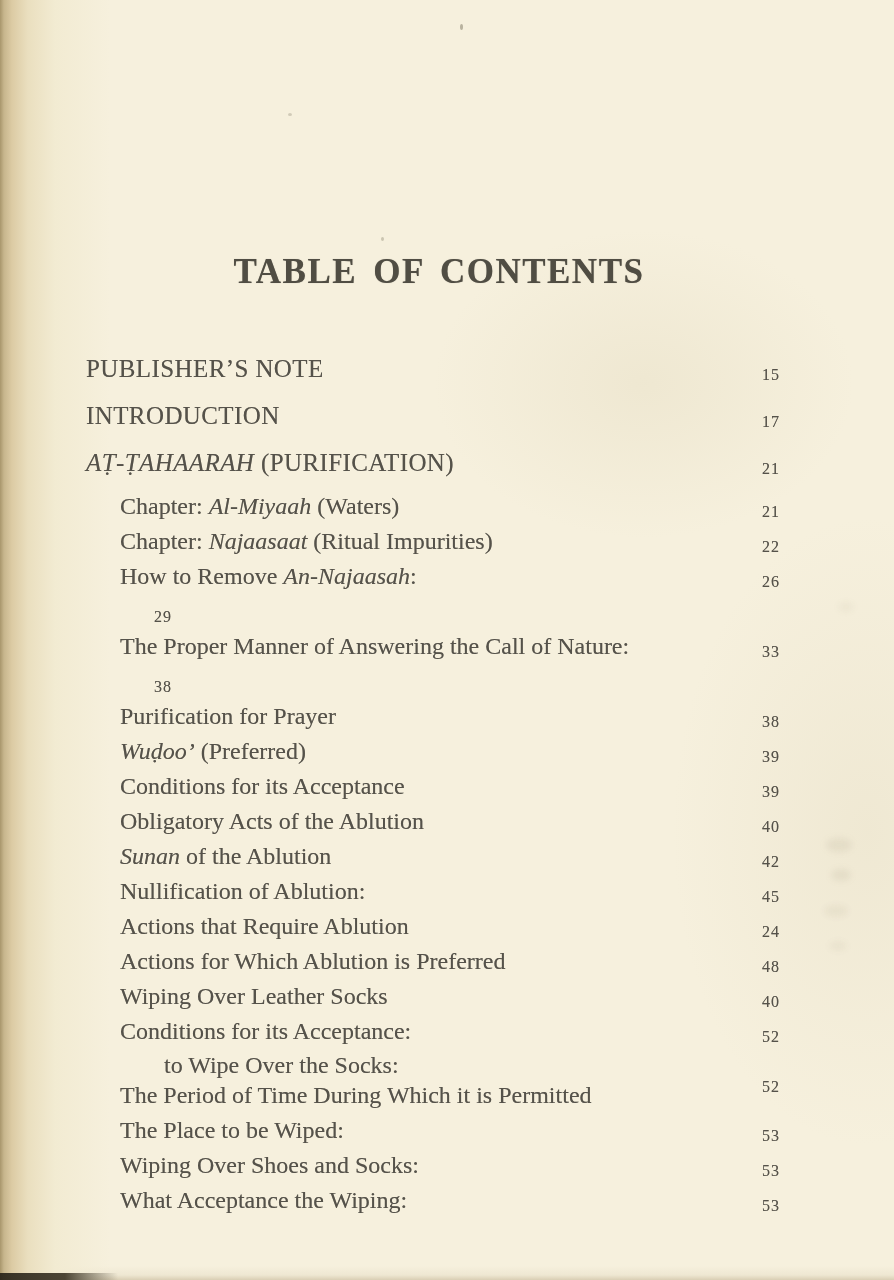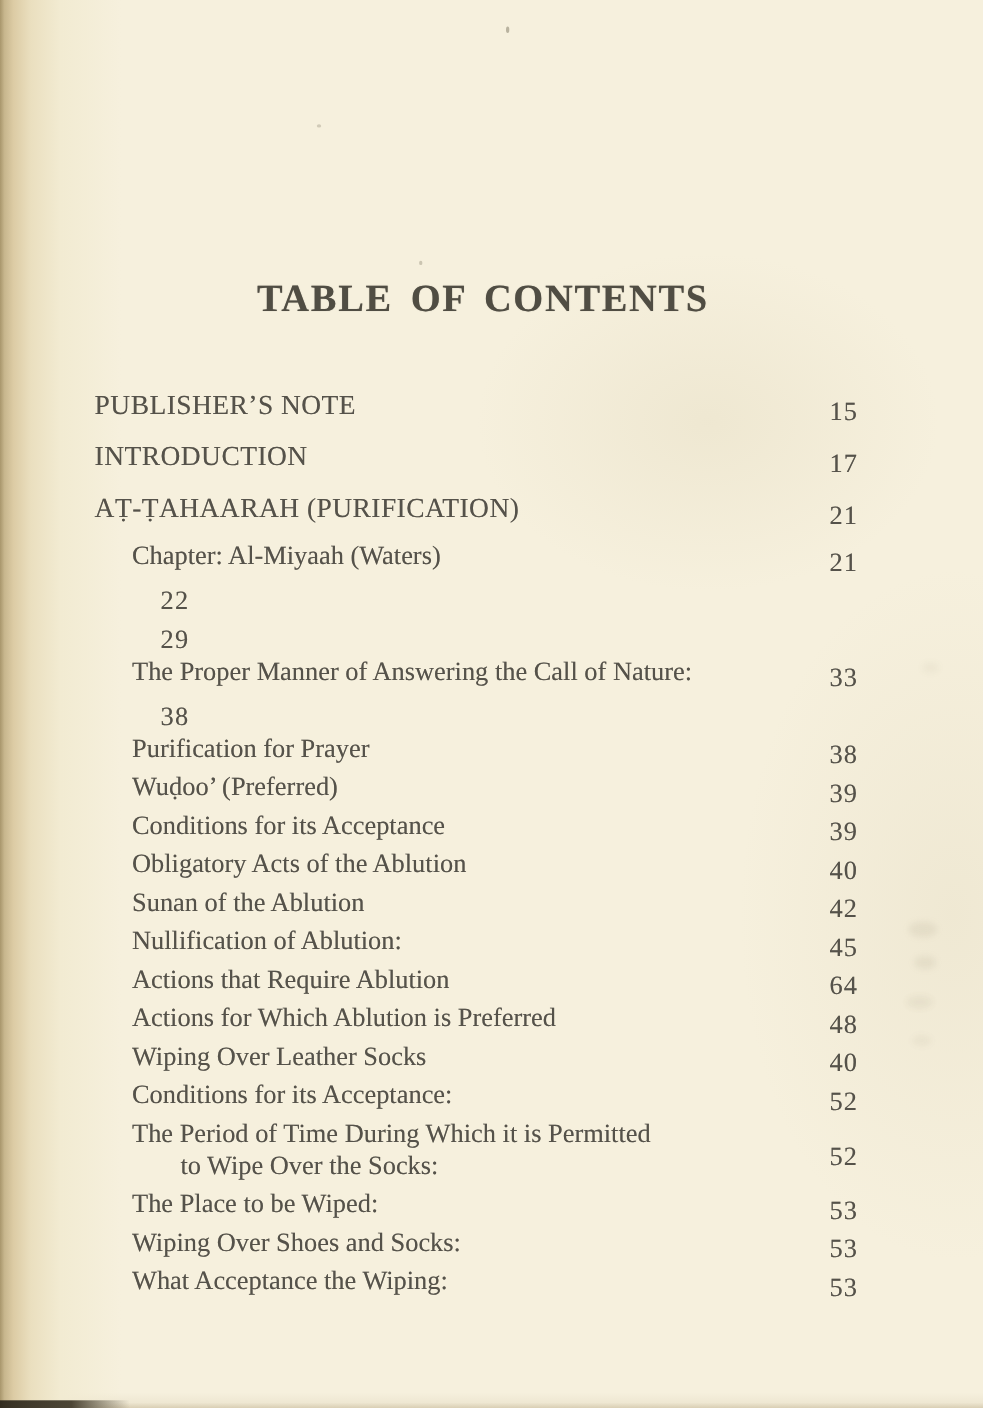--- a/index.html
+++ b/index.html
@@ -42,27 +42,27 @@
   .row { display: flex; align-items: center; }
   .row .label { flex: 1; }
   .row .line { display: block; line-height: 30px; }
   .row.main { font-size: 25px; letter-spacing: 0.4px; margin-bottom: 17px; }
   .row.main:nth-child(3) { margin-bottom: 13px; }
   .row.sub { font-size: 24px; margin-bottom: 5px; padding-left: 34px; }
   .row.sub .line.wrap { line-height: 29px; padding-left: 44px; }
   .num {
     width: 52px;
     text-align: right;
-    font-size: 24px;
+    font-size: 16px;
     line-height: 30px;
     position: relative;
     top: 6px;
     letter-spacing: 1px;
   }
-  .it { }
+  .it { font-style: italic; }
   .sup { font-size: 14px; vertical-align: super; line-height: 0; margin-left: 1px; }
   
   .bottom-left-mark {
     position: absolute;
     left: 0; bottom: 0;
     width: 118px; height: 7px;
     background: linear-gradient(90deg, #241f16 0%, #3a3324 55%, rgba(58,51,36,0) 100%);
     opacity: 0.9;
   }
   .smudge {
@@ -103,23 +103,32 @@
         </span>
         <span class="num">21</span>
       </div>
       <div class="row sub">
         <span class="label">
           <span class="line"><span>Chapter: </span><span class="it">Al-Miyaah</span><span> (Waters)</span></span>
         </span>
         <span class="num">21</span>
       </div>
       <div class="row sub">
+        <span class="label">
+          <span class="line"><span>Chapter: </span><span class="it">Najaasaat</span><span> (Ritual Impurities)</span></span>
+        </span>
         <span class="num">22</span>
       </div>
       <div class="row sub">
+        <span class="label">
+          <span class="line"><span>How to Remove </span><span class="it">An-Najaasah</span><span>:</span></span>
+        </span>
+        <span class="num">26</span>
+      </div>
+      <div class="row sub">
         <span class="num">29</span>
       </div>
       <div class="row sub">
         <span class="label">
           <span class="line"><span>The Proper Manner of Answering the Call of Nature:</span></span>
         </span>
         <span class="num">33</span>
       </div>
       <div class="row sub">
         <span class="num">38</span>
@@ -157,21 +166,21 @@
       <div class="row sub">
         <span class="label">
           <span class="line"><span>Nullification of Ablution:</span></span>
         </span>
         <span class="num">45</span>
       </div>
       <div class="row sub">
         <span class="label">
           <span class="line"><span>Actions that Require Ablution</span></span>
         </span>
-        <span class="num">64</span>
+        <span class="num">24</span>
       </div>
       <div class="row sub">
         <span class="label">
           <span class="line"><span>Actions for Which Ablution is Preferred</span></span>
         </span>
         <span class="num">48</span>
       </div>
       <div class="row sub">
         <span class="label">
           <span class="line"><span>Wiping Over Leather Socks</span></span>
@@ -179,22 +188,22 @@
         <span class="num">40</span>
       </div>
       <div class="row sub">
         <span class="label">
           <span class="line"><span>Conditions for its Acceptance:</span></span>
         </span>
         <span class="num">52</span>
       </div>
       <div class="row sub">
         <span class="label">
+          <span class="line wrap"><span>to Wipe Over the Socks:</span></span>
           <span class="line"><span>The Period of Time During Which it is Permitted</span></span>
-          <span class="line wrap"><span>to Wipe Over the Socks:</span></span>
         </span>
         <span class="num">52</span>
       </div>
       <div class="row sub">
         <span class="label">
           <span class="line"><span>The Place to be Wiped:</span></span>
         </span>
         <span class="num">53</span>
       </div>
       <div class="row sub">

